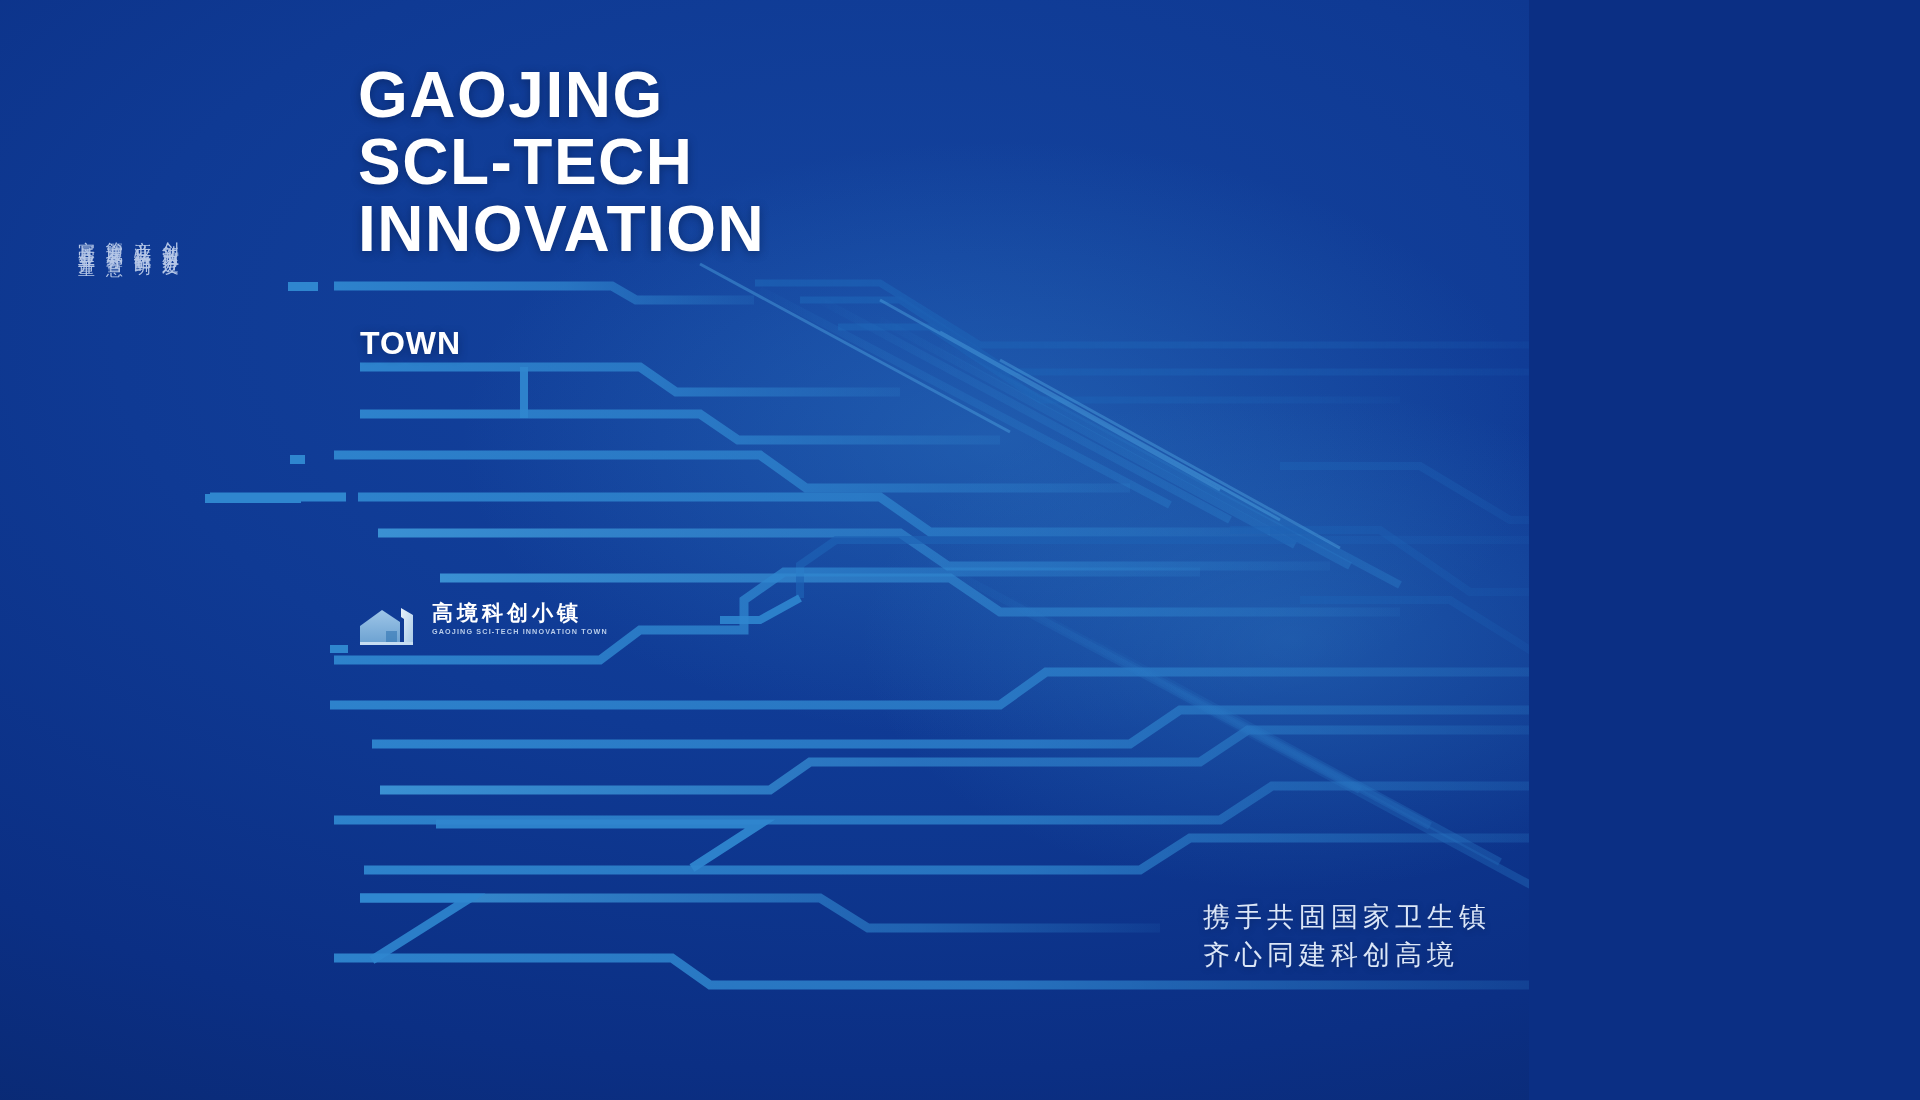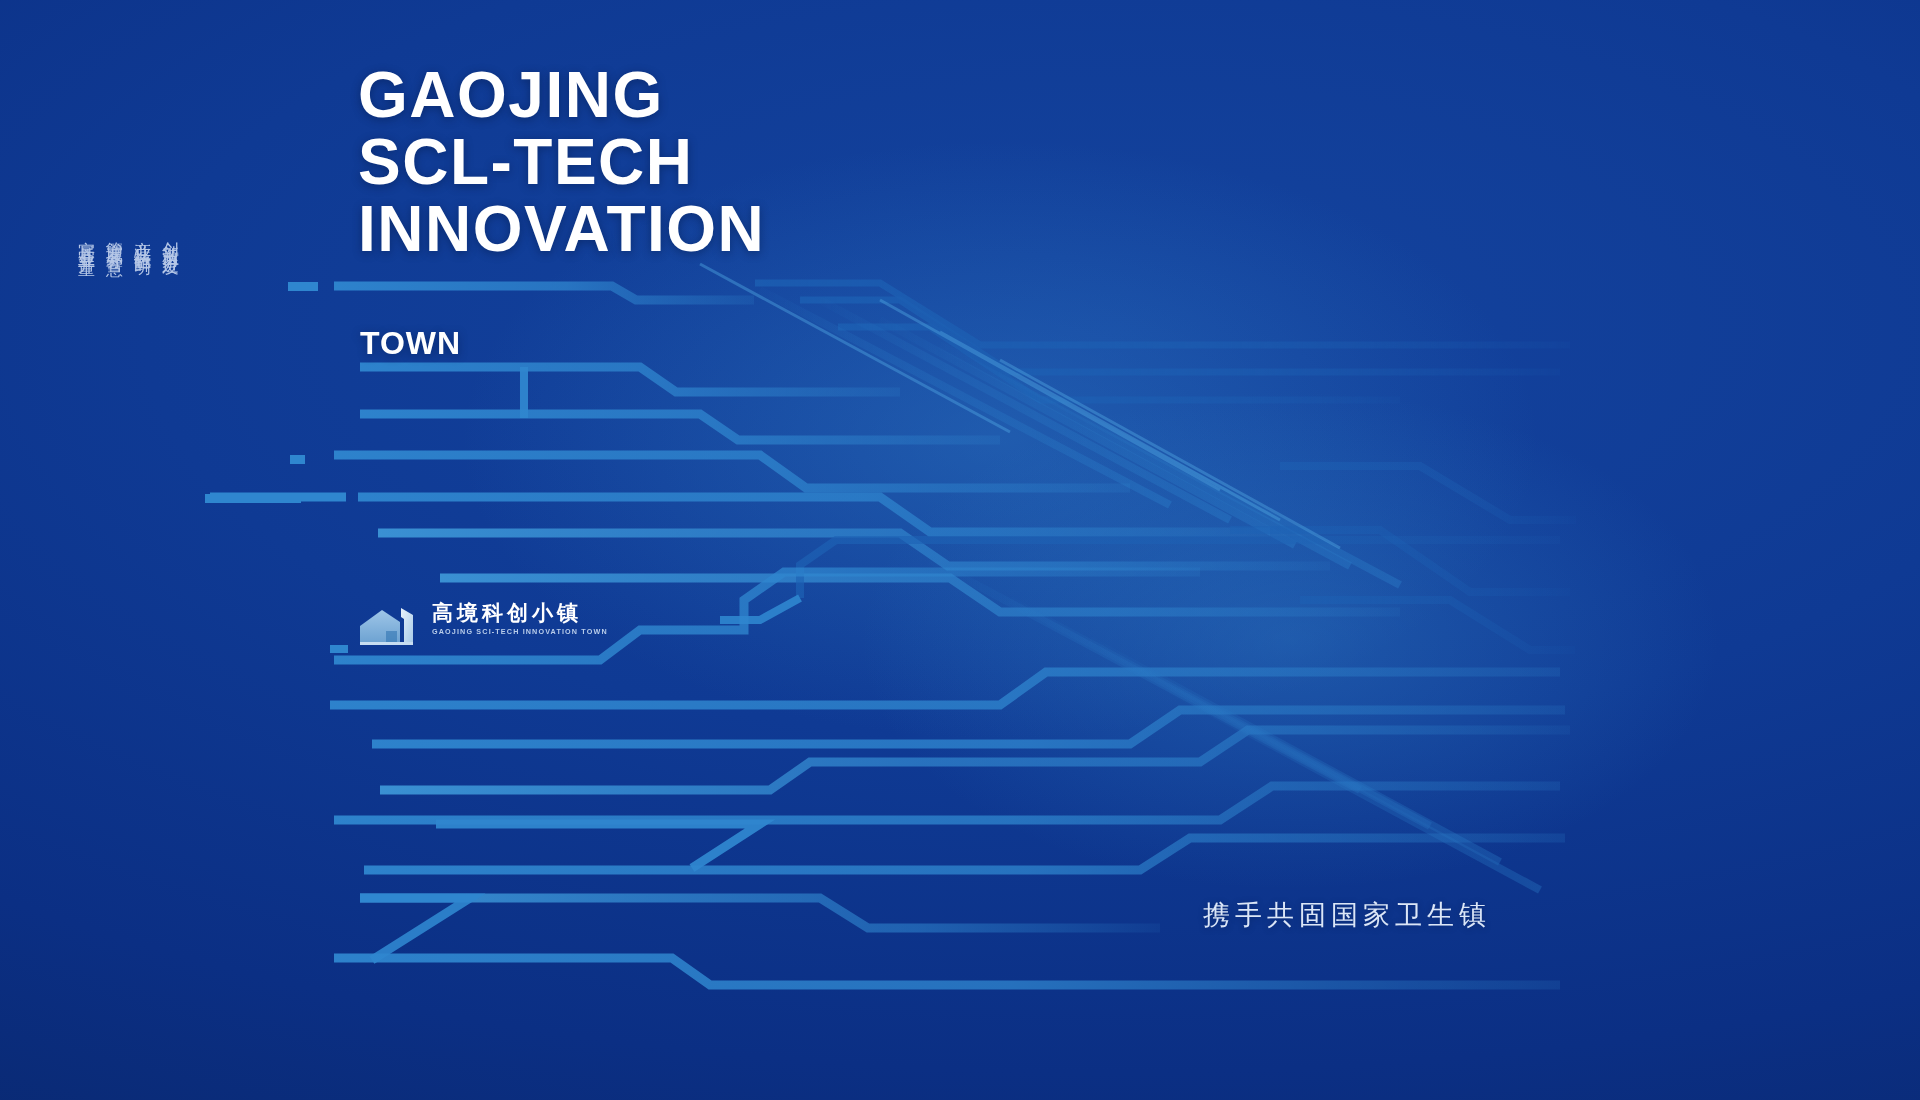--- a/index.html
+++ b/index.html
@@ -2,21 +2,21 @@
 <html><head>
 <meta charset="utf-8">
 <style>
   html, body {
     margin: 0;
     padding: 0;
     background: #0b2f84;
   }
   #poster {
     position: relative;
-    width: 1920px;
+    width: 1529px;
     height: 1100px;
     overflow: hidden;
     background: #0d3590;
     background-image:
       radial-gradient(120% 90% at 58% 30%, #14449f 0%, #0f3a94 42%, #0b2f84 75%, #09286f 100%);
     font-family: "Liberation Sans", sans-serif;
     -webkit-font-smoothing: antialiased;
   }
 
   
@@ -100,21 +100,21 @@
     margin-top: 3px;
     white-space: nowrap;
   }
 
   
   .slogan {
     position: absolute;
     left: 1203px;
     top: 898px;
     color: #dbe6f7;
-    font-family: Liberation Mono, monospace;
+    font-family: Liberation Serif, serif;
     font-size: 27px;
     letter-spacing: 5px;
     line-height: 1.42;
     text-shadow: 0 1px 6px rgba(4,22,62,.4);
   }
   .slogan div { white-space: nowrap; }
 </style>
 </head>
 <body>
 
@@ -266,15 +266,16 @@
       <rect x="4" y="40" width="53" height="3" fill="#c7ddf1"></rect>
     </svg>
     <div class="logo-text">
       <div class="logo-cn">高境科创小镇</div>
       <div class="logo-en">GAOJING SCI-TECH INNOVATION TOWN</div>
     </div>
   </div>
 
   <div class="slogan">
     <div>携手共固国家卫生镇</div>
+    <div>齐心同建科创高境</div>
   </div>
 
 </div>
 
 </body></html>

